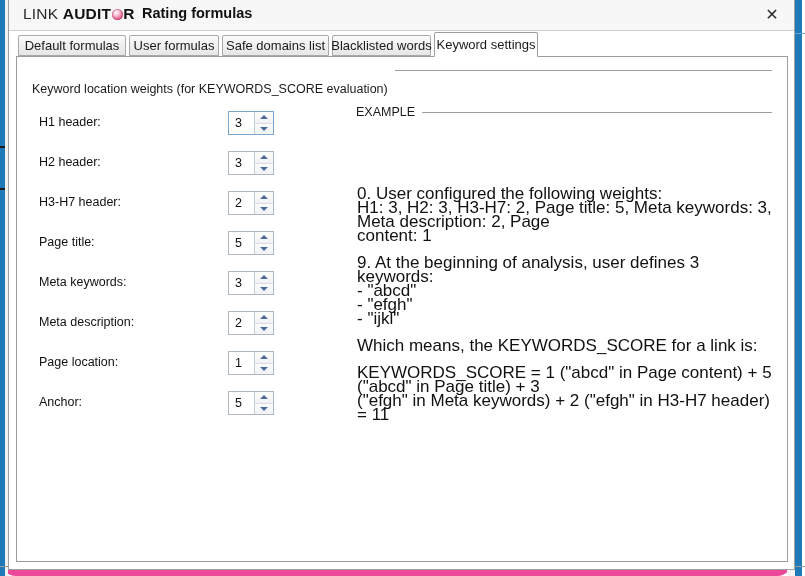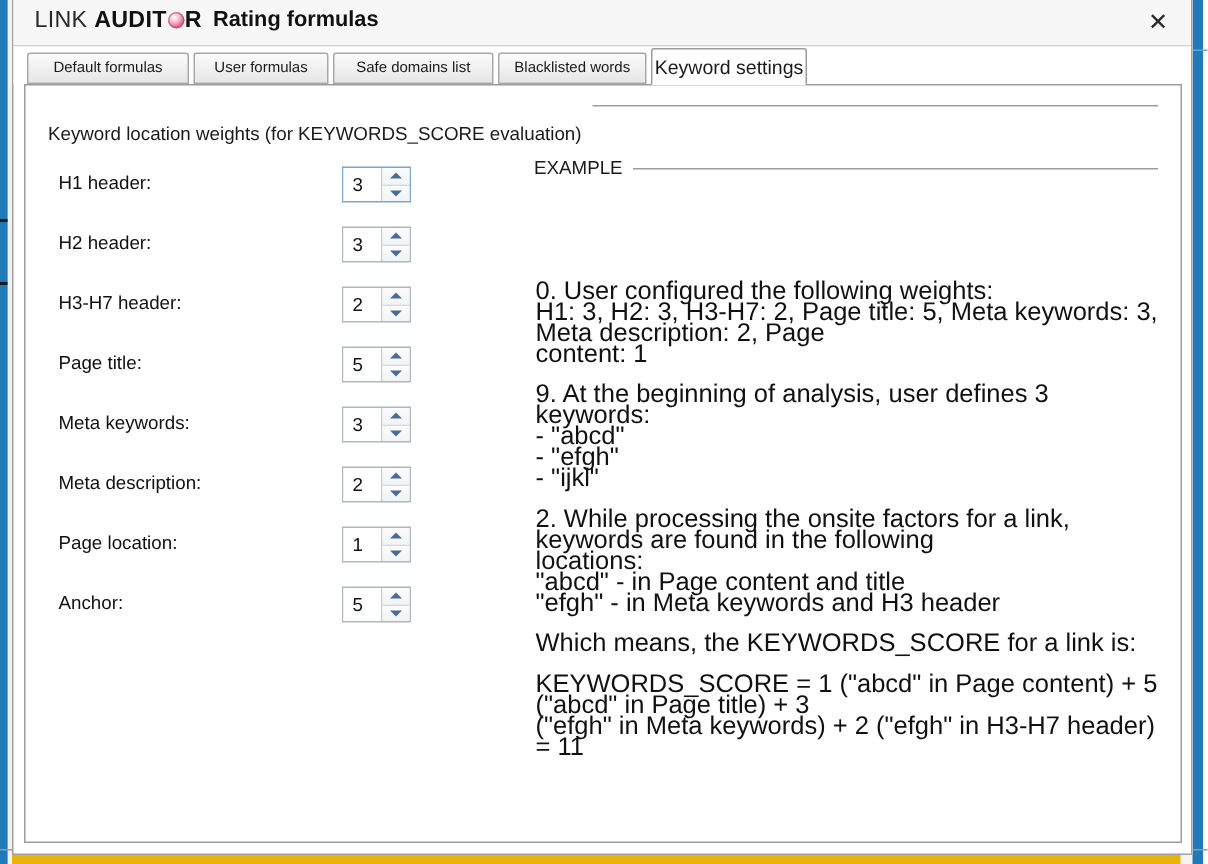--- a/index.html
+++ b/index.html
@@ -13,21 +13,22 @@
     overflow: hidden;
     font-family: "Liberation Sans", sans-serif;
     -webkit-font-smoothing: antialiased;
   }
 
   
   #screen {
     position: relative;
     width: 793px;
     height: 576px;
-    background: #eab308;
+    background: #ec4899;
+    border-radius: 16px;
   }
   .under-strip {
     position: absolute;
     background: #2079b8;
   }
   .under-strip-left  { left: 0px;  top: 0px; width: 5px;  height: 576px; }
   .under-strip-right { left: 795px; top: 0px; width: 7px;  height: 576px; }
   .under-bg-left  { position:absolute; left:5px; top:0; width:3px; height:576px; background:#f2f2f2; }
   .under-bg-right { position:absolute; left:787px; top:0; width:8px; height:576px; background:#f4f4f4; }
   .under-tick {
@@ -124,21 +125,21 @@
     box-sizing: border-box;
   }
   .tab {
     position: absolute;
     top: 4px;
     height: 21px;
     box-sizing: border-box;
     display: flex;
     align-items: center;
     justify-content: center;
-    font-size: 10px;
+    font-size: 13px;
     color: #1a1a1a;
     background: linear-gradient(to bottom, #fbfbfb 0%, #f0f0f0 50%, #e6e6e6 100%);
     border: 1px solid #a8a8a8;
     border-radius: 2px 2px 0 0;
     cursor: default;
     white-space: nowrap;
   }
   .tab.active {
     top: 1px;
     height: 25px;
@@ -425,26 +426,20 @@
             <span class="ex-line">H1: 3, H2: 3, H3-H7: 2, Page title: 5, Meta keywords: 3, Meta description: 2, Page</span>
             <span class="ex-line">content: 1</span>
           </div>
           <div class="ex-para">
             <span class="ex-line">9. At the beginning of analysis, user defines 3 keywords:</span>
             <span class="ex-line">- "abcd"</span>
             <span class="ex-line">- "efgh"</span>
             <span class="ex-line">- "ijkl"</span>
           </div>
           <div class="ex-para">
-            <span class="ex-line">2. While processing the onsite factors for a link, keywords are found in the following</span>
-            <span class="ex-line">locations:</span>
-            <span class="ex-line">"abcd" - in Page content and title</span>
-            <span class="ex-line">"efgh" - in Meta keywords and H3 header</span>
-          </div>
-          <div class="ex-para">
             <span class="ex-line">Which means, the KEYWORDS_SCORE for a link is:</span>
           </div>
           <div class="ex-para">
             <span class="ex-line">KEYWORDS_SCORE = 1 ("abcd" in Page content) + 5 ("abcd" in Page title) + 3</span>
             <span class="ex-line">("efgh" in Meta keywords) + 2 ("efgh" in H3-H7 header) = 11</span>
           </div>
         </div>
 
     </div>
   </div>

